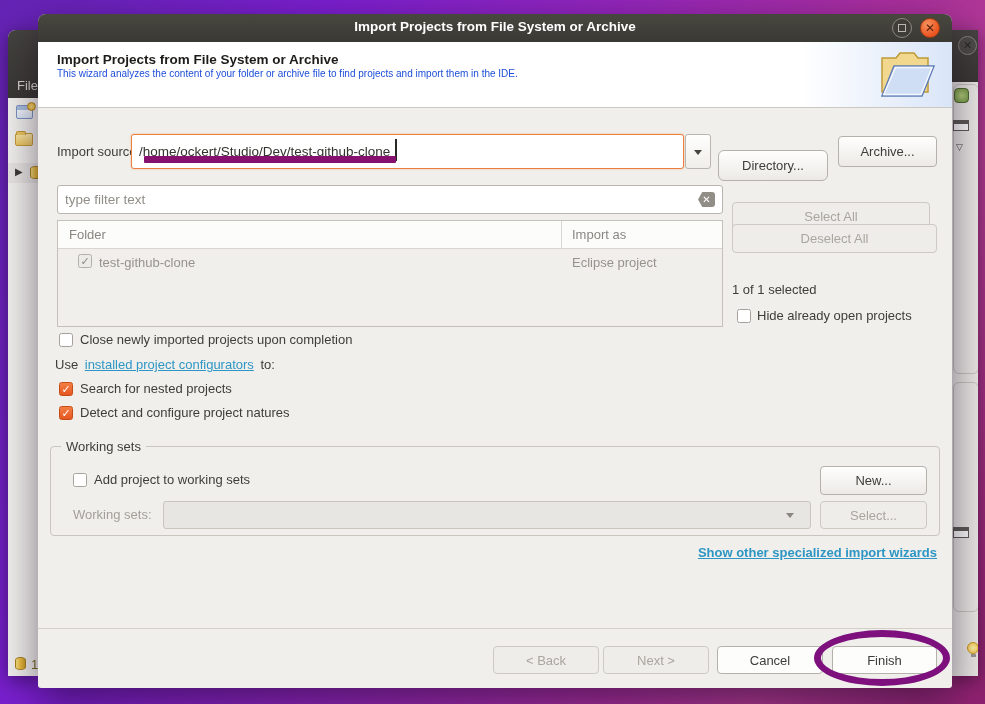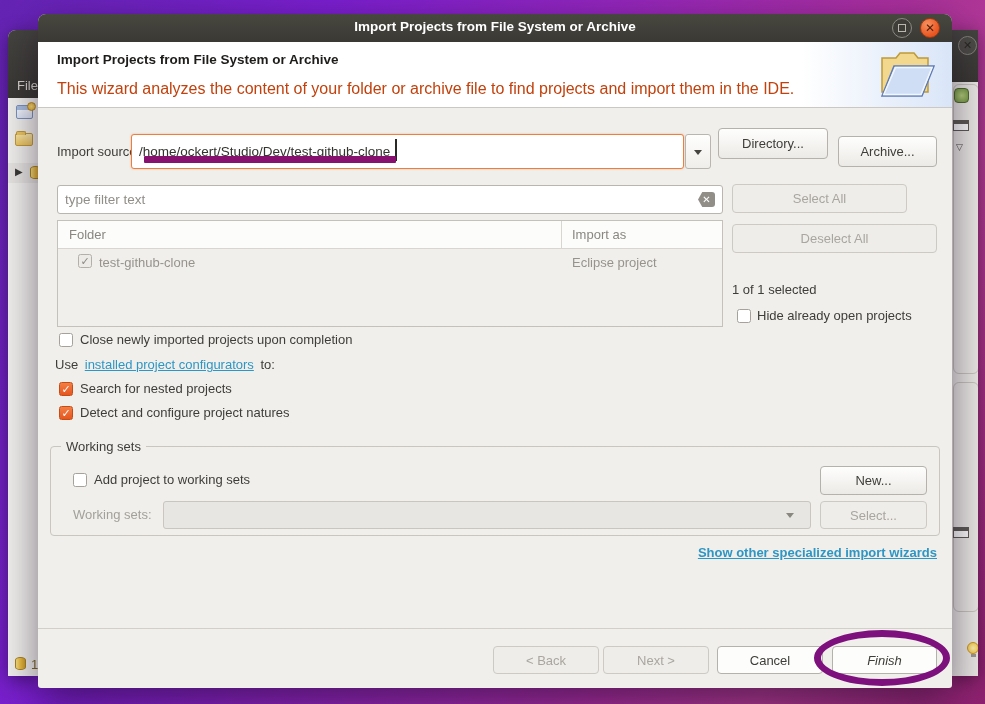--- a/index.html
+++ b/index.html
@@ -66,21 +66,21 @@
   .btn-max::before { content:""; position:absolute; left:5px; top:5px; width:6px; height:6px;
     border:1.5px solid #b9b6af; }
   .btn-close { right:12px; background:radial-gradient(circle at 35% 30%, #f6925f, #ea5420 70%);
     border:1px solid #a33c12; color:#57200a; font-weight:bold; font-size:12px; text-align:center; line-height:18px; }
 
   .wiz-header { position:absolute; left:0; top:28px; width:100%; height:66px; background:#ffffff;
     border-bottom:1px solid #cbc8c3; }
   .wiz-header .grad { position:absolute; right:0; top:0; width:150px; height:100%;
     background:linear-gradient(to right, rgba(219,231,250,0), #d9e5f8); }
   .wiz-title { position:absolute; left:19px; top:10px; font-weight:bold; font-size:13.5px; color:#1d1c1a; }
-  .wiz-desc  { position:absolute; left:19px; top:38px; font-size:16px; color:#c2410c; }
+  .wiz-desc  { position:absolute; left:19px; top:26px; font-size:10px; color:#1d4ed8; }
   .wiz-icon  { position:absolute; right:14px; top:6px; }
 
   label, .lbl { font-size:13px; color:#3e3d39; }
   .txtfield { background:#ffffff; border:1px solid #b9b5af; border-radius:3px;
     font-size:13.5px; color:#33322e; padding:0 7px; font-family:inherit; }
   .focus-orange { border:1px solid #ec7f40; box-shadow:0 0 2px rgba(240,120,60,.5); }
 
   .btn { border:1px solid #b5b1ab; border-radius:4px; color:#3e3d39; font-size:13px;
     background:linear-gradient(#fefefd,#eceae6); text-align:center; }
   .btn.disabled { background:#efede9; border-color:#cdcac4; color:#a9a6a0; }
@@ -175,28 +175,28 @@
     </div>
   </div>
 
   <label class="abs" style="left:19px; top:130px;">Import source:</label>
   <input class="abs txtfield focus-orange" style="left: 93px; top: 120px; width: 553px; height: 35px;" value="/home/ockert/Studio/Dev/test-github-clone">
   <div class="caret"></div>
   <div class="annot-underline"></div>
   <div class="abs combo-arrow-btn" style="left:647px; top:120px; width:26px; height:35px;">
     <div class="tri-down"></div>
   </div>
-  <button class="abs btn" style="left:680px; top:114px; width:110px; height:31px;">Directory...</button>
+  <button class="abs btn" style="left:680px; top:136px; width:110px; height:31px;border-radius:6px;">Directory...</button>
   <button class="abs btn" style="left:800px; top:122px; width:99px; height:31px;">Archive...</button>
 
   <div class="abs txtfield" style="left:19px; top:171px; width:666px; height:29px;">
     <span style="color:#918e88; line-height:27px;">type filter text</span>
     <span class="clear-icon">✕</span>
   </div>
-  <button class="abs btn disabled" style="left:694px; top:170px; width:175px; height:29px;">Select All</button>
+  <button class="abs btn disabled" style="left:694px; top:188px; width:198px; height:29px;">Select All</button>
 
   <div class="table">
     <div class="thead">
       <span class="th-folder">Folder</span>
       <div class="th-divider"></div>
       <span class="th-import">Import as</span>
     </div>
     <div class="trow">
       <span class="cb checked-disabled" style="left:20px; top:5px;">✓</span>
       <span class="abs" style="left:41px; top:6px;">test-github-clone</span>
@@ -234,15 +234,15 @@
     <div class="tri-down gray" style="left:auto; right:12px;"></div>
   </div>
   <button class="abs btn disabled" style="left:782px; top:487px; width:107px; height:28px;">Select...</button>
 
   <div class="abs link" style="right:15px; top:531px; font-weight:bold;">Show other specialized import wizards</div>
 
   <div class="footer-sep"></div>
   <button class="abs btn disabled" style="left:455px; top:632px; width:106px; height:28px;">&lt; Back</button>
   <button class="abs btn" style="left:679px; top:632px; width:106px; height:28px; background:#fdfdfc;">Cancel</button>
   <button class="abs btn disabled" style="left:565px; top:632px; width:106px; height:28px;">Next &gt;</button>
-  <button class="abs btn" style="left:794px; top:632px; width:105px; height:28px; background:#fdfdfc;font-style:italic;">Finish</button>
+  <button class="abs btn" style="left:794px; top:632px; width:105px; height:28px; background:#fdfdfc;">Finish</button>
   <div class="annot-ellipse"></div>
 </div>
 
 </body></html>

